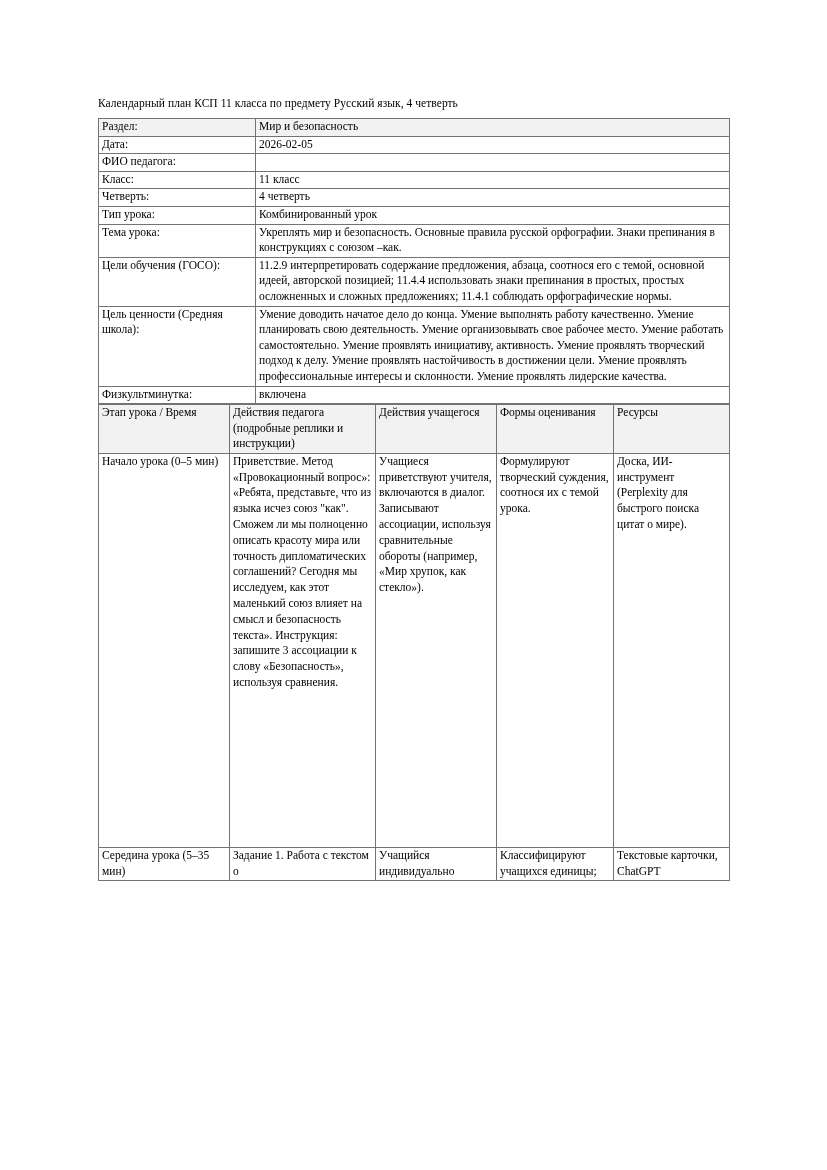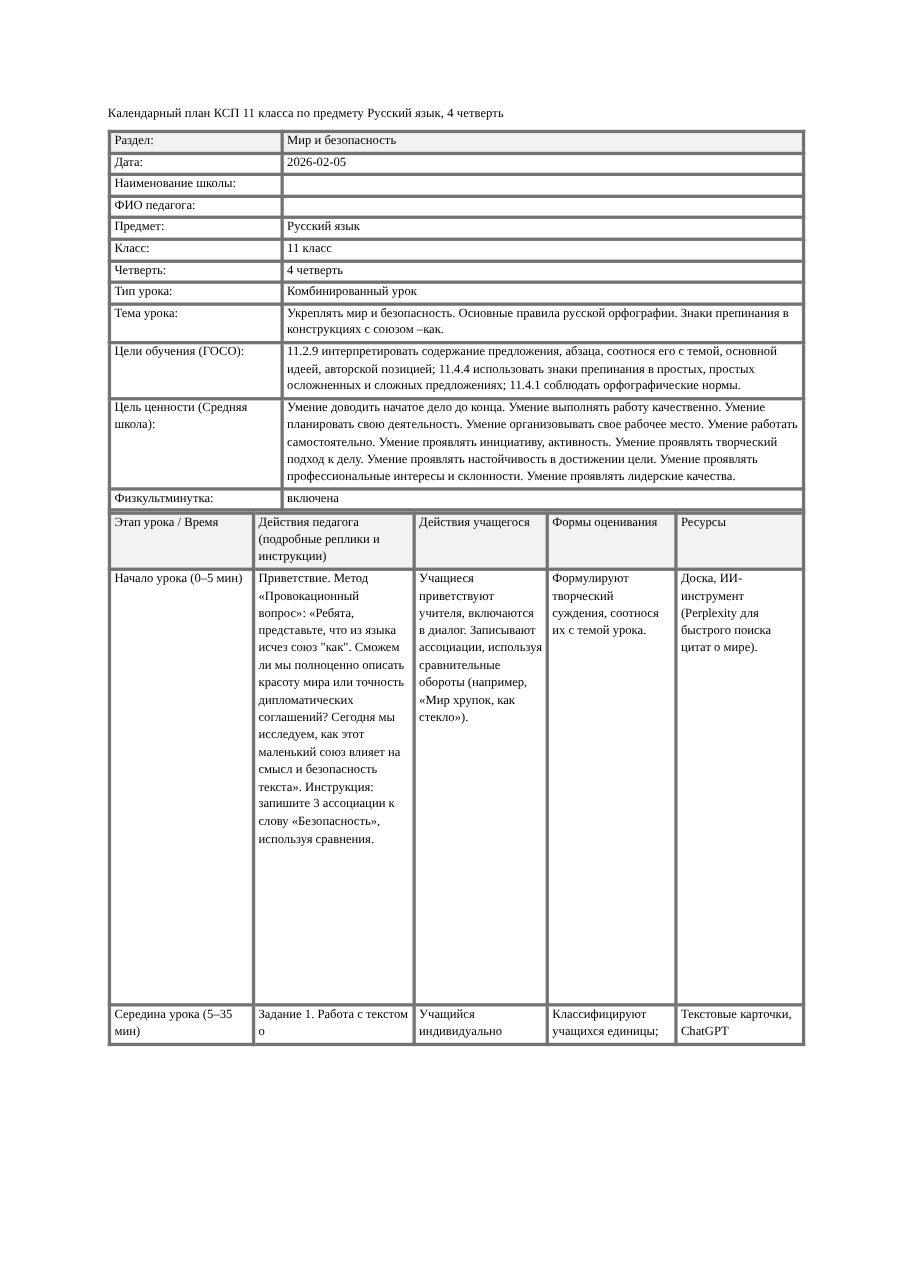--- a/index.html
+++ b/index.html
@@ -45,21 +45,21 @@
   table.doc-table {
     border-collapse: collapse;
     table-layout: fixed;
     width: 631px;
     font-size: 11.5px;
     line-height: 15.6px;
     margin: 0;
   }
   table.doc-table td,
   table.doc-table th {
-    border: 3px solid #737373;
+    border: 1px solid #737373;
     padding: 0px 3px 1px 3px;
     vertical-align: top;
     text-align: left;
     font-weight: normal;
     word-wrap: break-word;
     overflow-wrap: break-word;
     hyphens: none;
   }
   .shaded {
     background: #f2f2f2;
@@ -97,30 +97,22 @@
       <tbody>
         <tr class="shaded">
           <td>Раздел:</td>
           <td>Мир и безопасность</td>
         </tr>
         <tr>
           <td>Дата:</td>
           <td>2026-02-05</td>
         </tr>
         <tr>
-          <td>Наименование школы:</td>
-          <td></td>
-        </tr>
-        <tr>
           <td>ФИО педагога:</td>
           <td></td>
-        </tr>
-        <tr>
-          <td>Предмет:</td>
-          <td>Русский язык</td>
         </tr>
         <tr>
           <td>Класс:</td>
           <td>11 класс</td>
         </tr>
         <tr>
           <td>Четверть:</td>
           <td>4 четверть</td>
         </tr>
         <tr>

